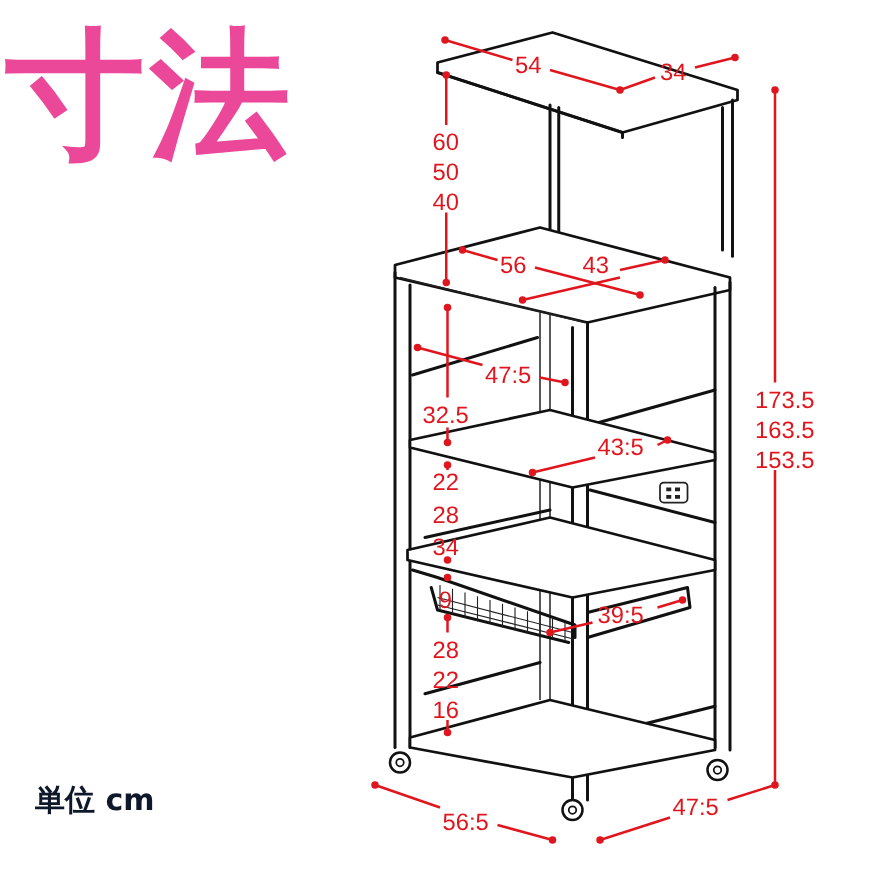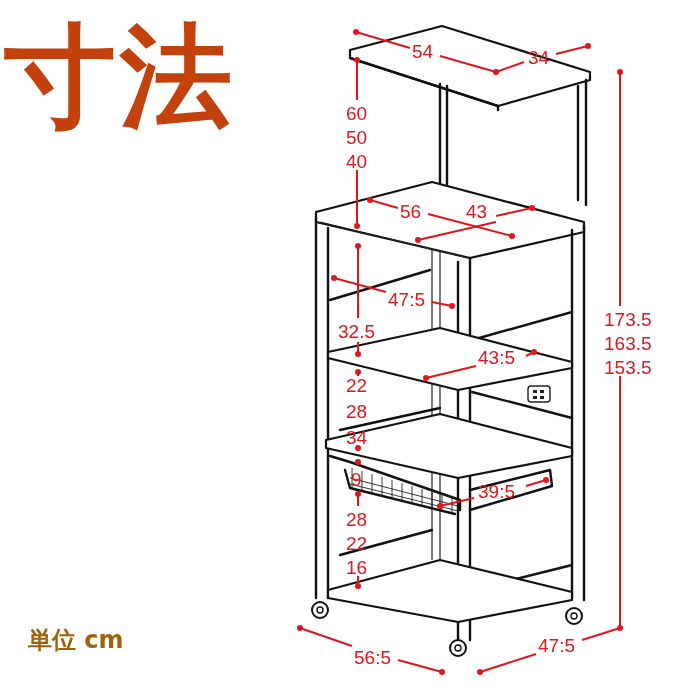--- a/index.html
+++ b/index.html
@@ -1,18 +1,18 @@
 <!DOCTYPE html>
 <html><head>
 <meta charset="utf-8">
 <style>
   html, body { margin: 0; padding: 0; background: #ffffff; }
   body { width: 700px; height: 700px; position: relative; overflow: hidden; font-family: "DejaVu Sans", sans-serif; }
-  .title { position: absolute; left: 4px; top: 6px; font-family: "DejaVu Serif", serif; font-weight: bold; font-size: 112px; line-height: 140px; color: #c2410c; letter-spacing: 4px; }
-  .unit { position: absolute; left: 28px; top: 624px; font-family: "DejaVu Sans", sans-serif; font-weight: bold; font-size: 24px; color: #a16207; }
+  .title { position: absolute; left: 4px; top: 6px; font-family: "DejaVu Serif", serif; font-weight: bold; font-size: 112px; line-height: 140px; color: #ec4899; letter-spacing: 4px; }
+  .unit { position: absolute; left: 28px; top: 624px; font-family: "DejaVu Sans", sans-serif; font-weight: bold; font-size: 24px; color: #0f172a; }
   svg.diagram { position: absolute; left: 0; top: 0; }
   .frame { fill: none; stroke: #111; stroke-width: 2.4; stroke-linejoin: round; stroke-linecap: round; }
   .thin { fill: none; stroke: #222; stroke-width: 1.2; }
   .panel { fill: #ffffff; stroke: #111; stroke-width: 2.2; stroke-linejoin: round; }
   .dim { stroke: #e0161e; stroke-width: 2; fill: none; }
   .dot { fill: #e0161e; }
   .dimtext { fill: #e0161e; font-family: "Liberation Sans", sans-serif; font-size: 19px; }
   .basket { stroke: #222; stroke-width: 0.9; fill: none; }
 </style>
 </head>

